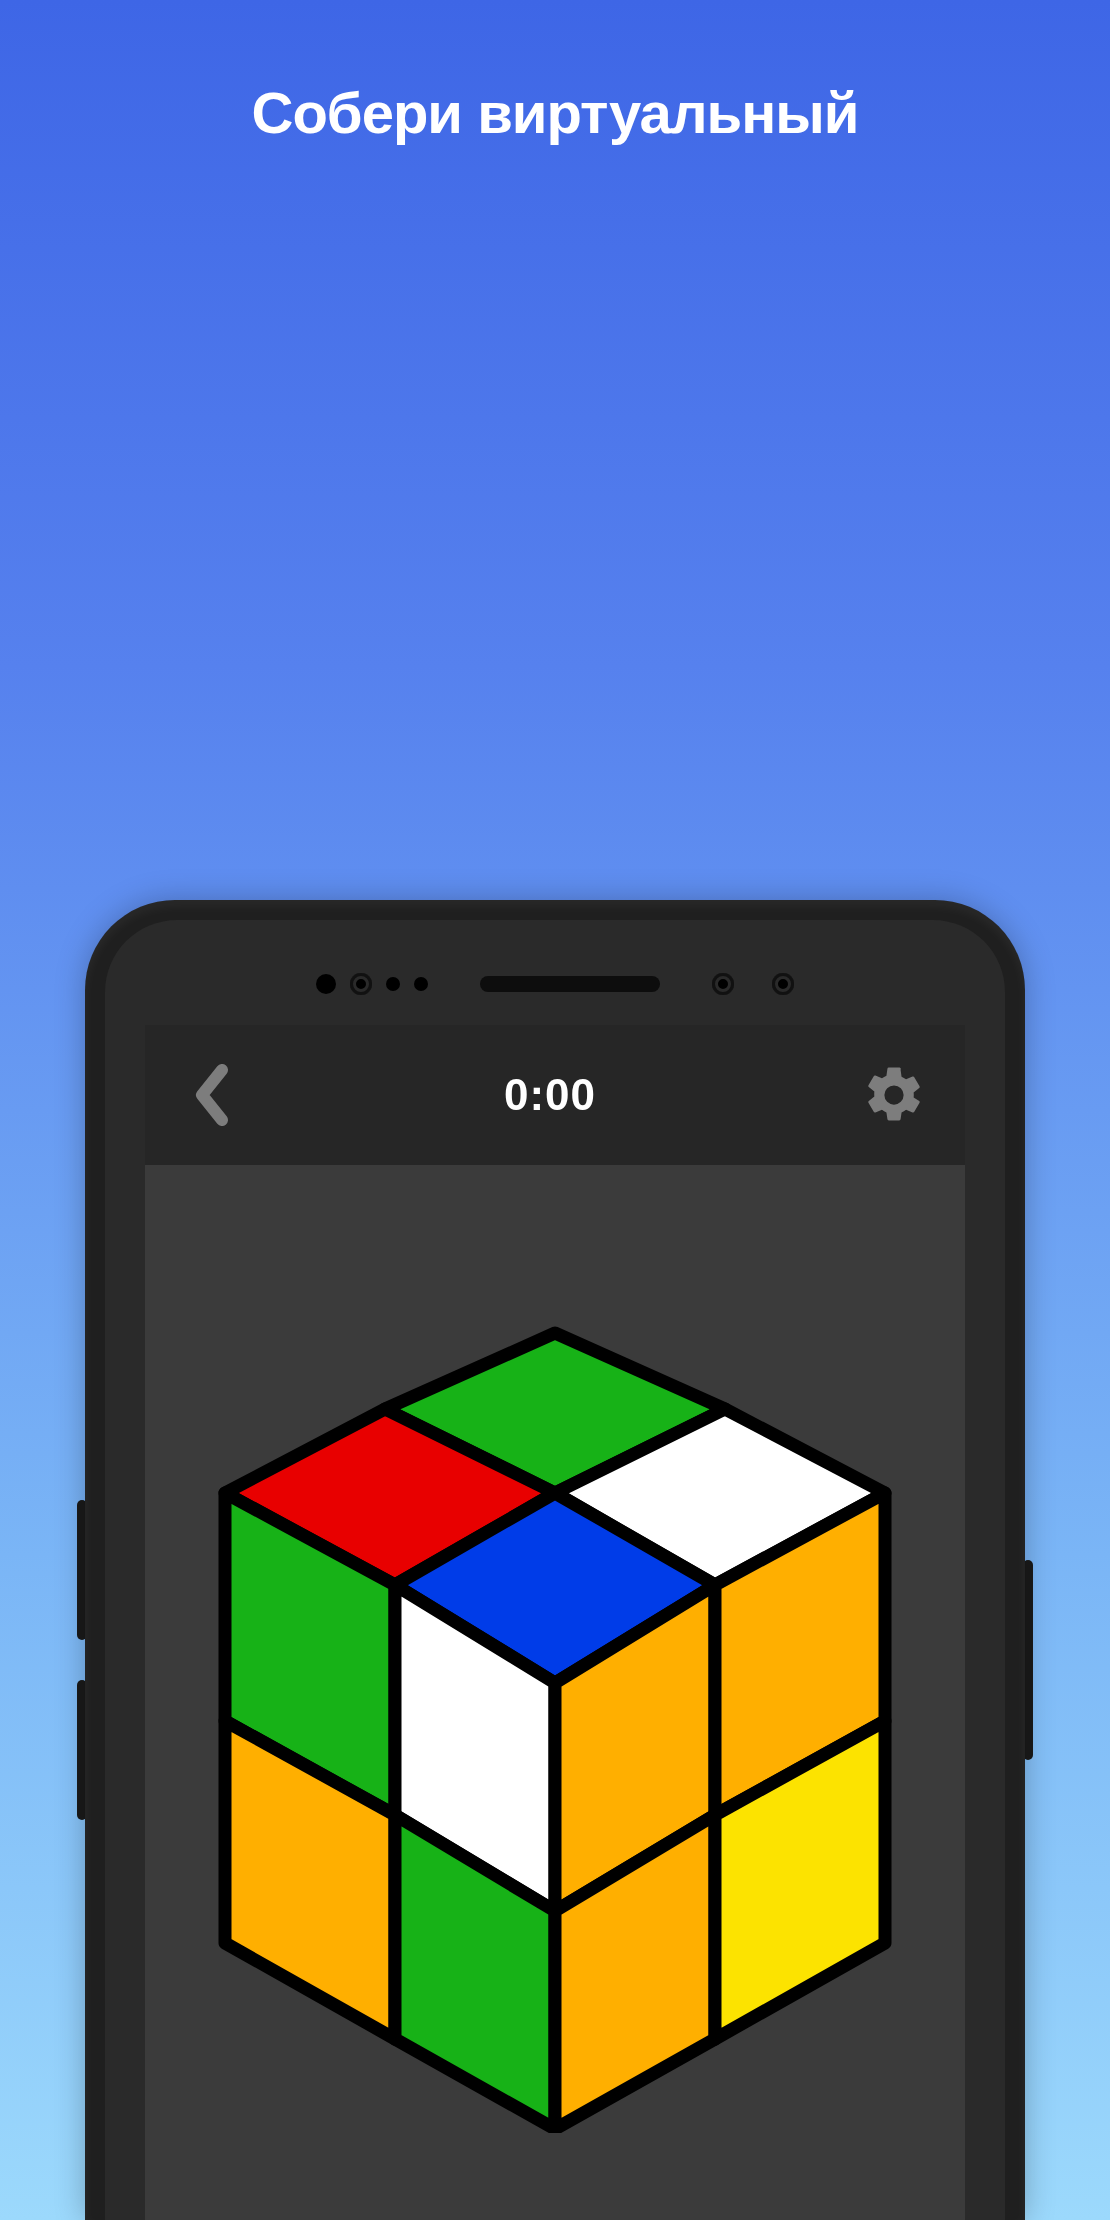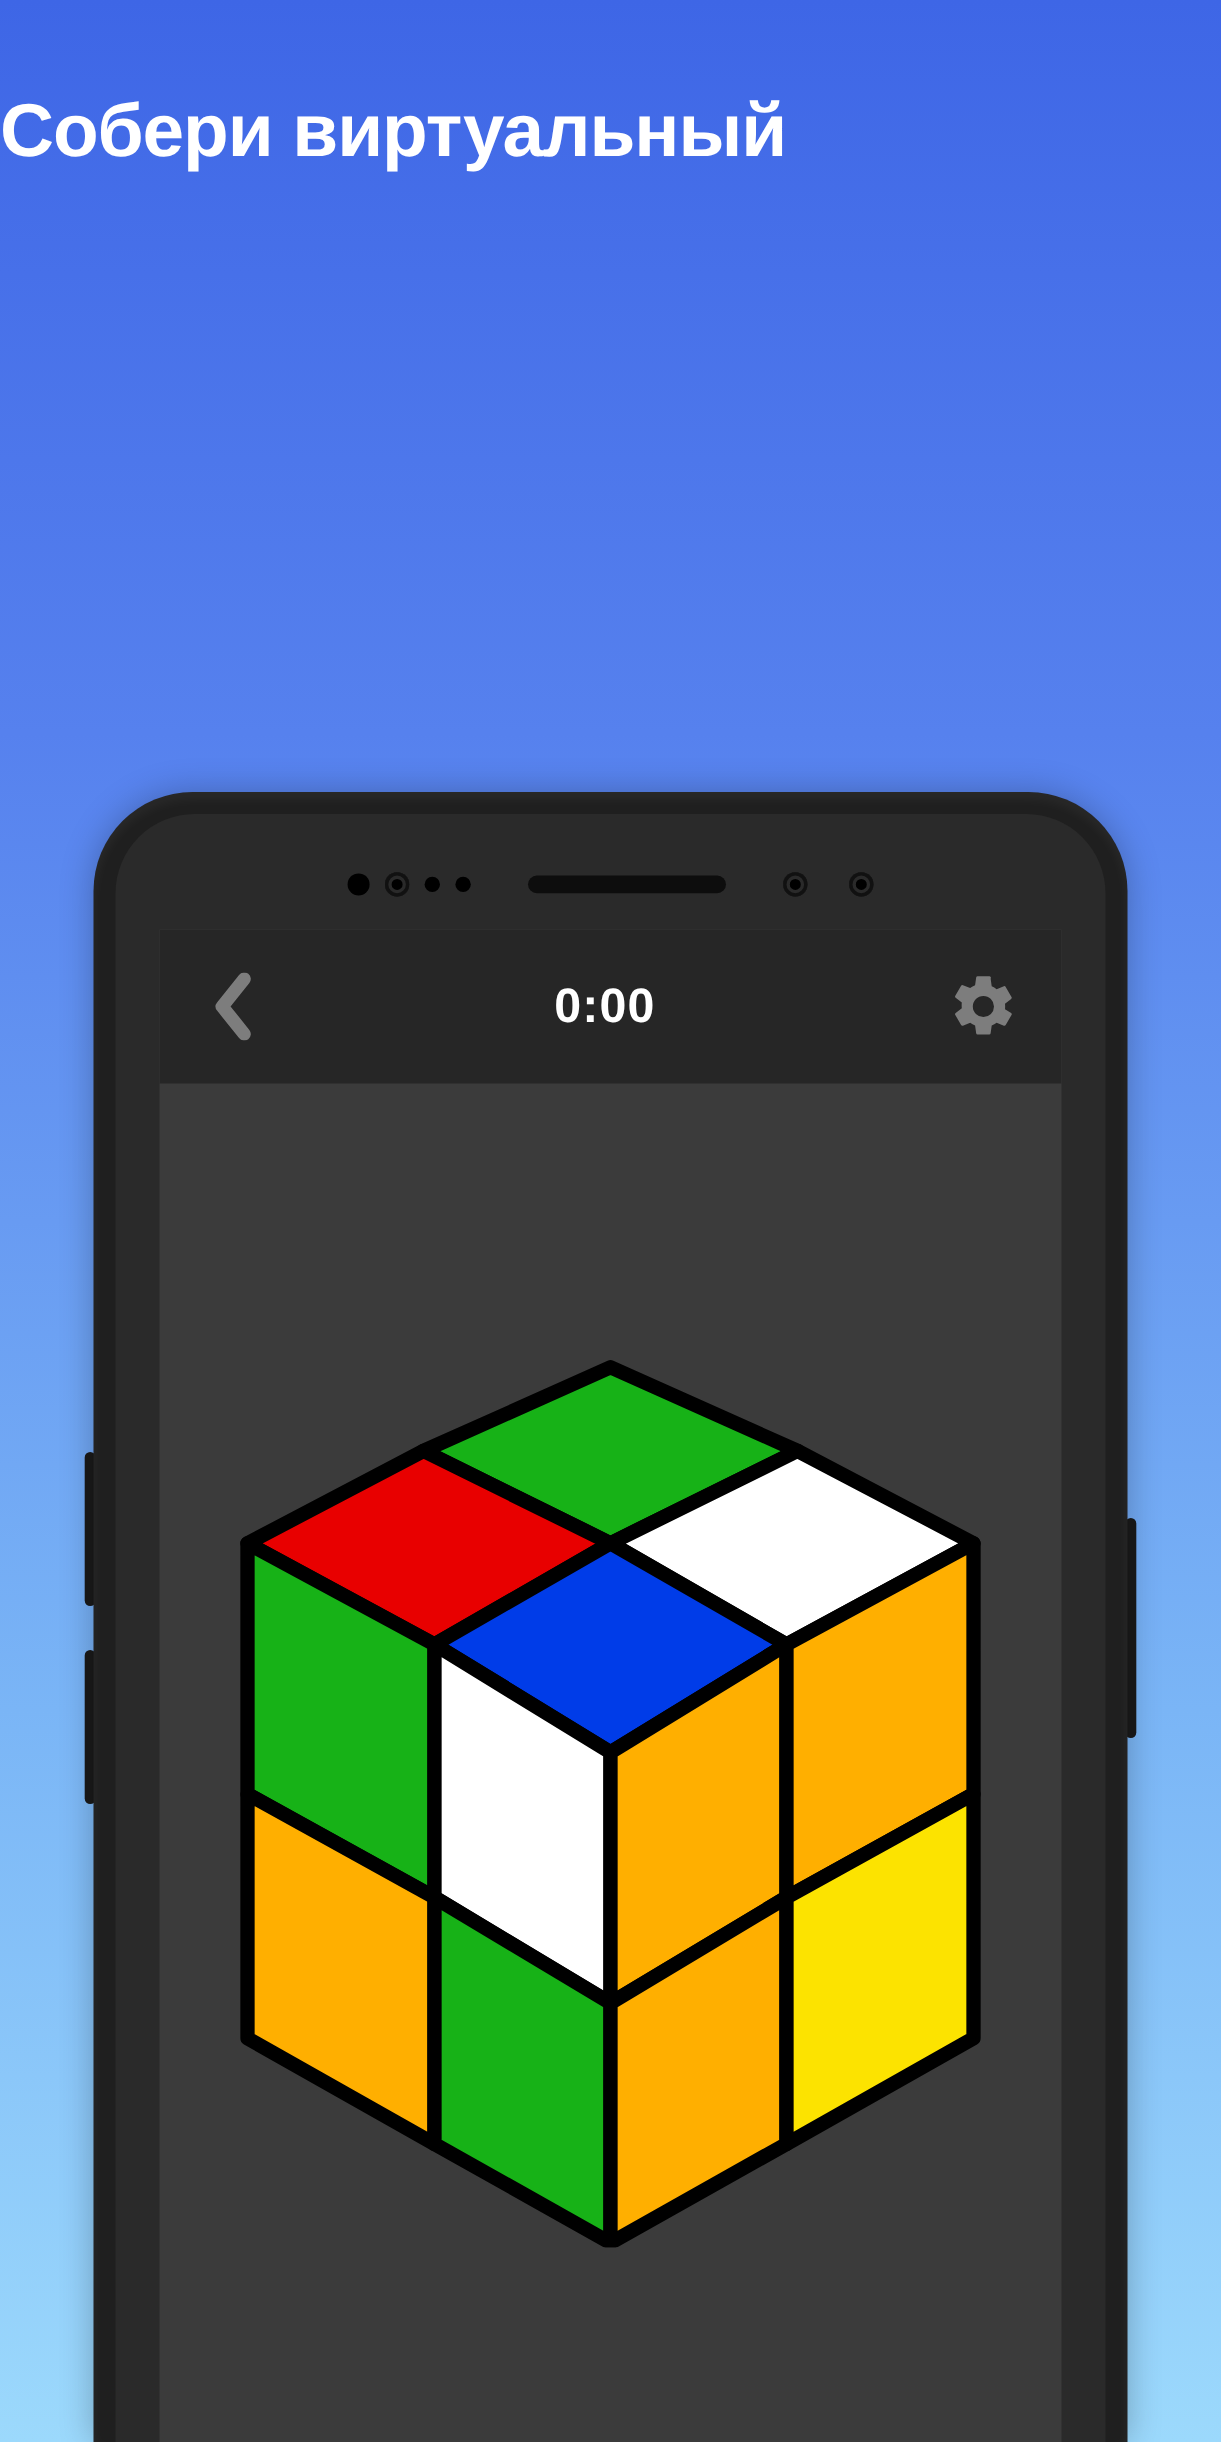--- a/index.html
+++ b/index.html
@@ -5,37 +5,37 @@
   * { box-sizing: border-box; margin: 0; padding: 0; }
   html, body { width: 1110px; height: 2220px; overflow: hidden; }
   body {
     background: linear-gradient(to bottom, #3e66e6 0%, #5681ee 30%, #7ab5f6 70%, #9cd9fc 100%);
     font-family: Georgia, 'Times New Roman', serif;
     position: relative;
   }
   .headline {
     color: #ffffff;
     font-weight: 900;
-    font-size: 68px;
-    text-align: left;
+    font-size: 58px;
+    text-align: center;
     line-height: 1.15;
     padding-top: 80px;
     font-family: 'Segoe UI Black', 'Arial Black', Arial, sans-serif;
     letter-spacing: -1px;
   }
   .headline .l2 { display:block; }
 
   
   .phone-wrap {
     position: absolute;
     left: 50%;
     bottom: 0;
     transform: translateX(-50%);
     width: 940px;
-    height: 1500px;
+    height: 1320px;
   }
   .phone-body {
     position: absolute;
     inset: 0;
     background: #1f1f1f;
     border-radius: 90px 90px 0 0;
     box-shadow: inset 0 6px 12px rgba(255,255,255,0.05), 0 0 30px rgba(0,0,0,0.25);
   }
   .phone-bezel {
     position: absolute;

